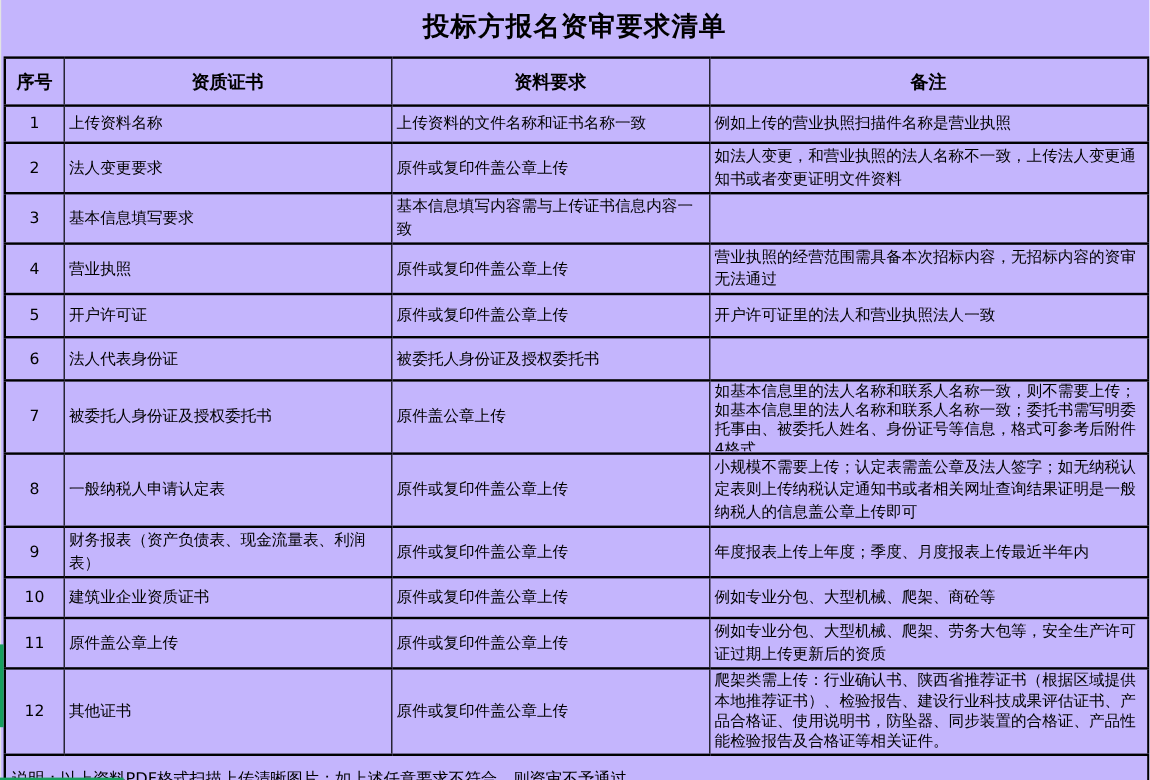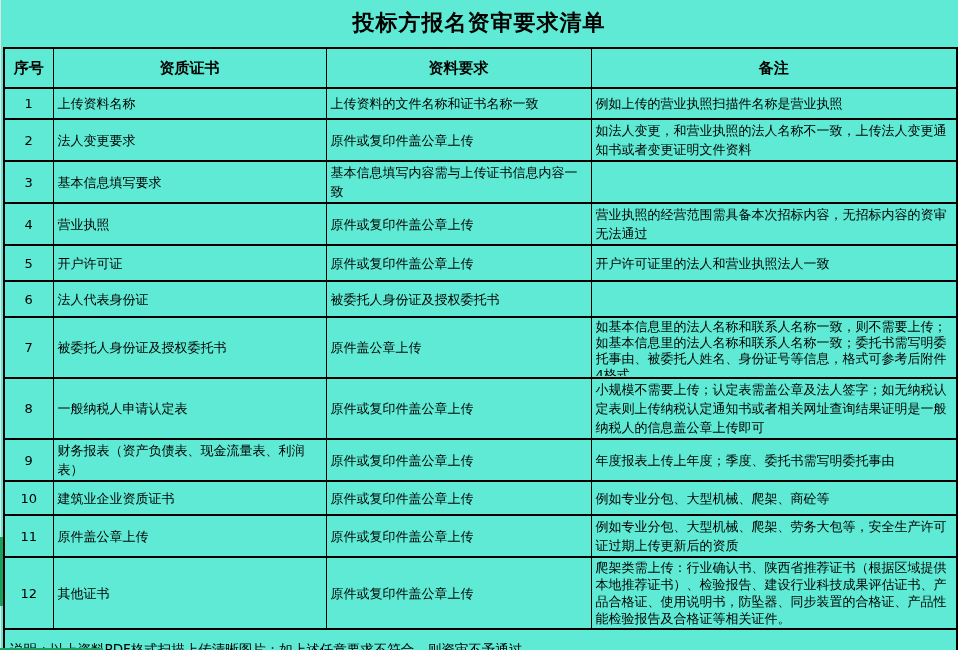--- a/index.html
+++ b/index.html
@@ -1,19 +1,19 @@
 <!DOCTYPE html>
 <html><head>
 <meta charset="utf-8">
 <style>
   html,body{margin:0;padding:0;background:#fff;}
   .page{
     position:relative;
     width:958px;height:650px;
-    background:#5eead4;
+    background:#c4b5fd;
     overflow:hidden;
     font-family:"DejaVu Sans","Liberation Sans",sans-serif;
     color:#000;
   }
   .left-edge{position:absolute;left:0;top:0;width:1px;height:650px;background:#e3e3e3;}
   .title{
     position:absolute;left:0;top:0;width:958px;height:46px;
     line-height:46px;text-align:center;
     font-size:22px;font-weight:bold;letter-spacing:1px;
   }
@@ -115,21 +115,21 @@
       <tr class="r8">
         <td class="no">8</td>
         <td class="ct">一般纳税人申请认定表</td>
         <td class="rq">原件或复印件盖公章上传</td>
         <td class="nt">小规模不需要上传；认定表需盖公章及法人签字；如无纳税认定表则上传纳税认定通知书或者相关网址查询结果证明是一般纳税人的信息盖公章上传即可</td>
       </tr>
       <tr class="r9">
         <td class="no">9</td>
         <td class="ct">财务报表（资产负债表、现金流量表、利润表）</td>
         <td class="rq">原件或复印件盖公章上传</td>
-        <td class="nt">年度报表上传上年度；季度、委托书需写明委托事由</td>
+        <td class="nt">年度报表上传上年度；季度、月度报表上传最近半年内</td>
       </tr>
       <tr class="r10">
         <td class="no">10</td>
         <td class="ct">建筑业企业资质证书</td>
         <td class="rq">原件或复印件盖公章上传</td>
         <td class="nt">例如专业分包、大型机械、爬架、商砼等</td>
       </tr>
       <tr class="r11">
         <td class="no">11</td>
         <td class="ct">原件盖公章上传</td>

